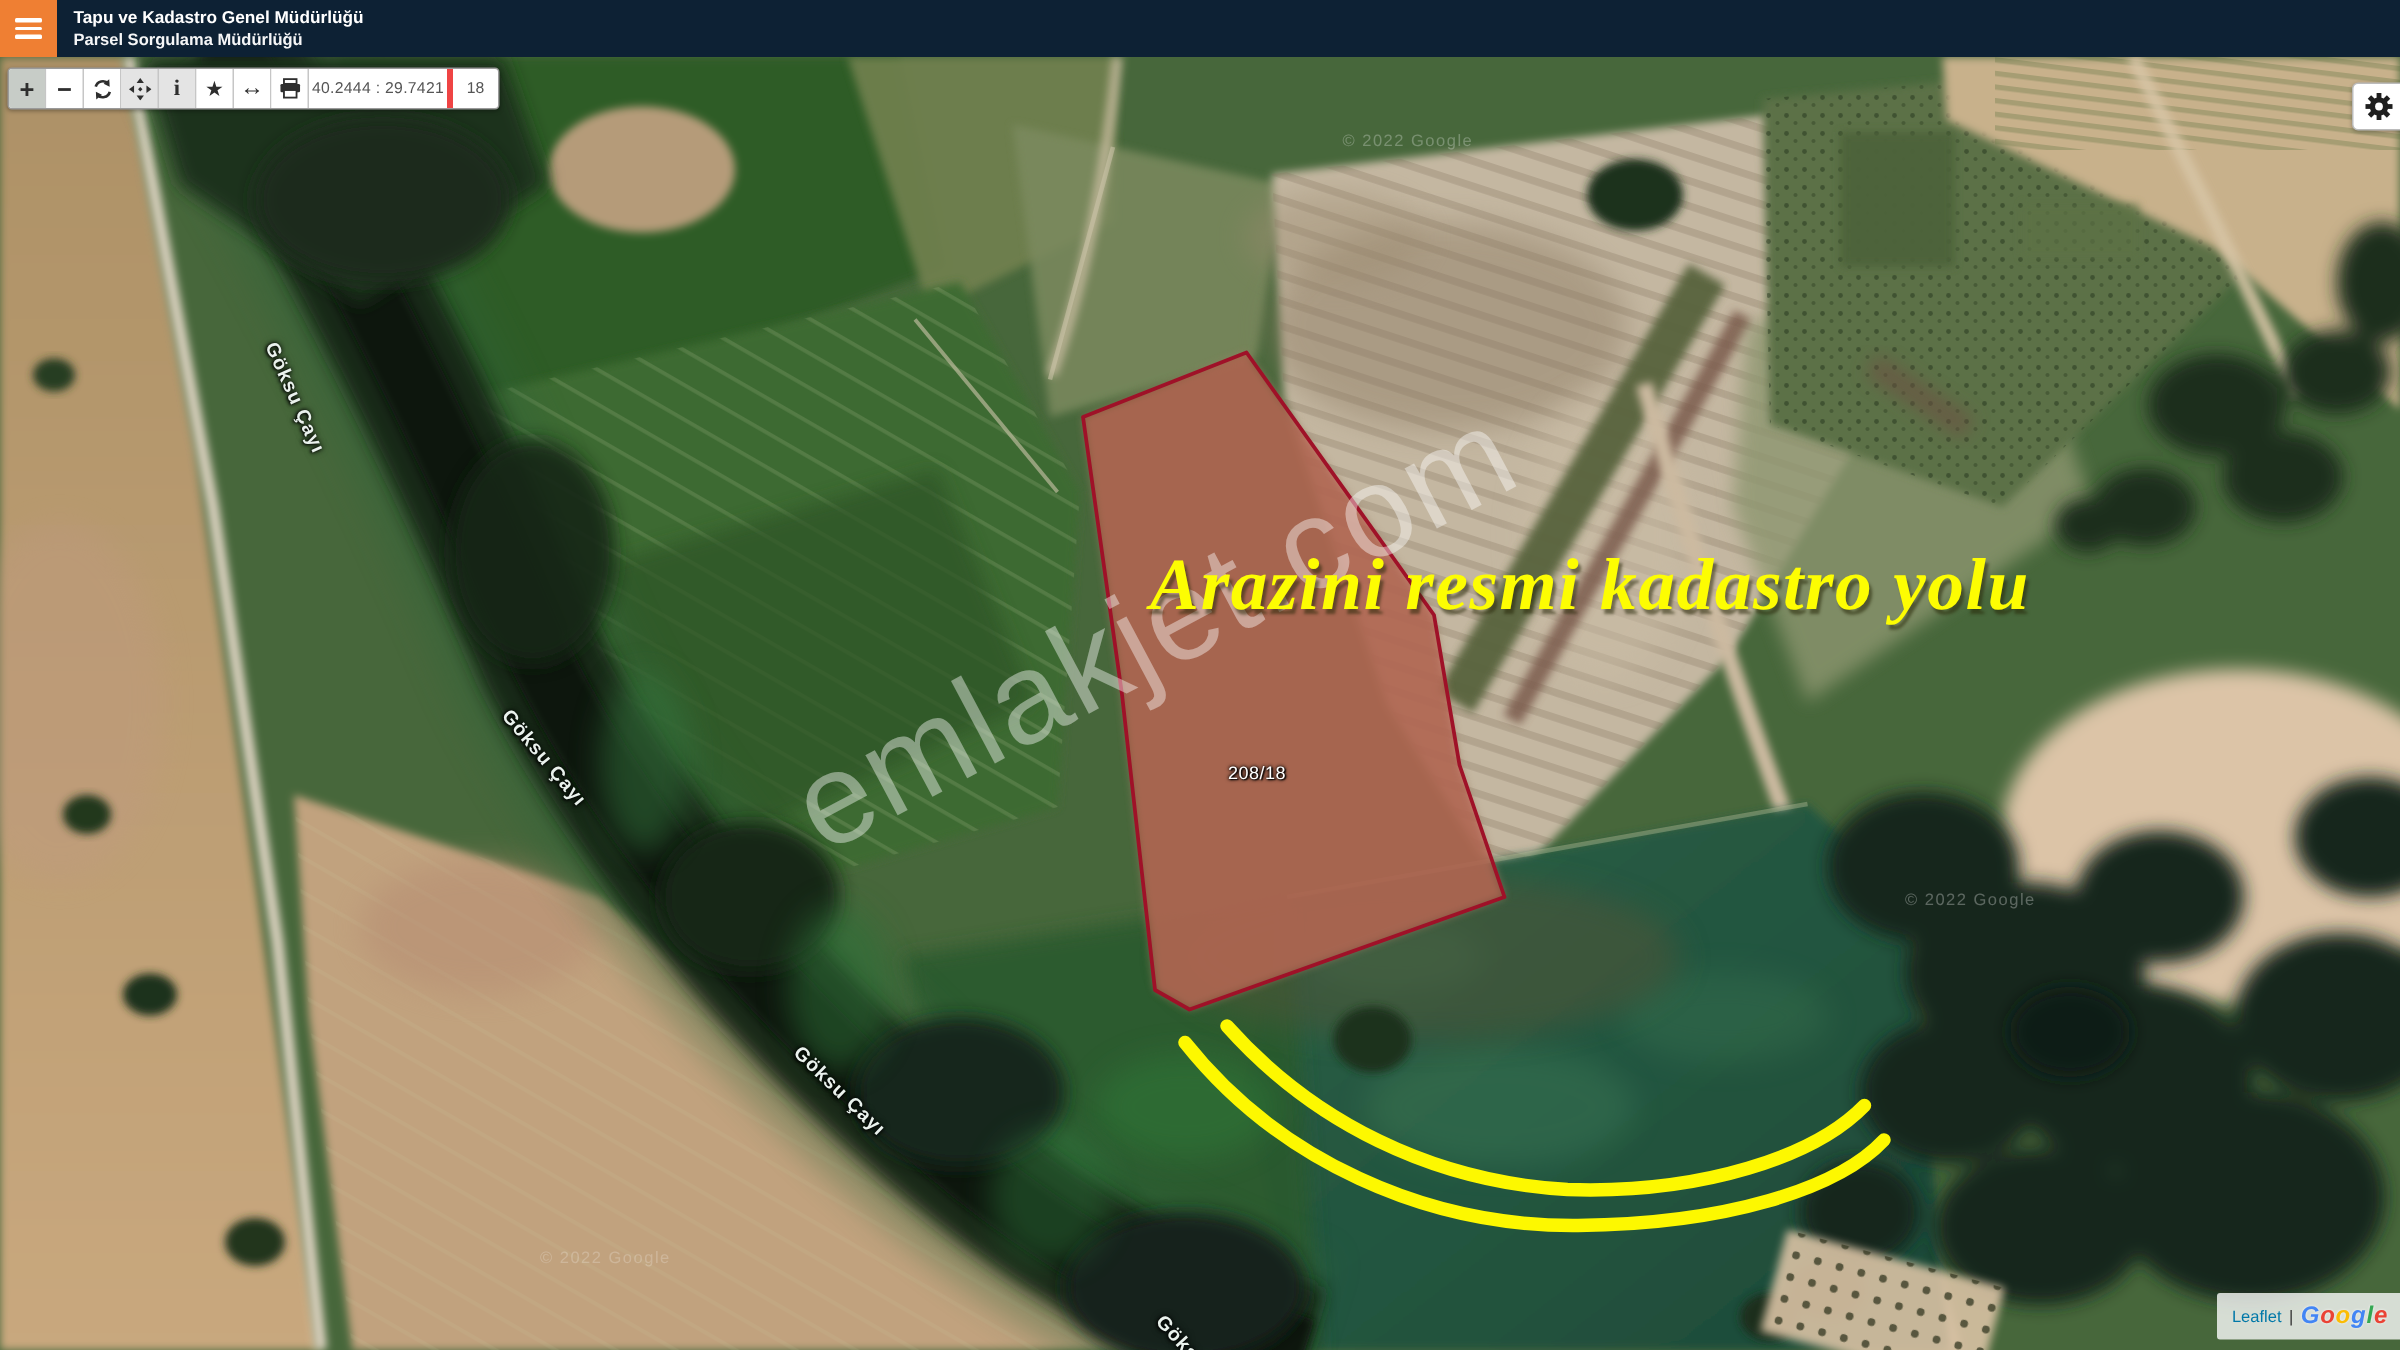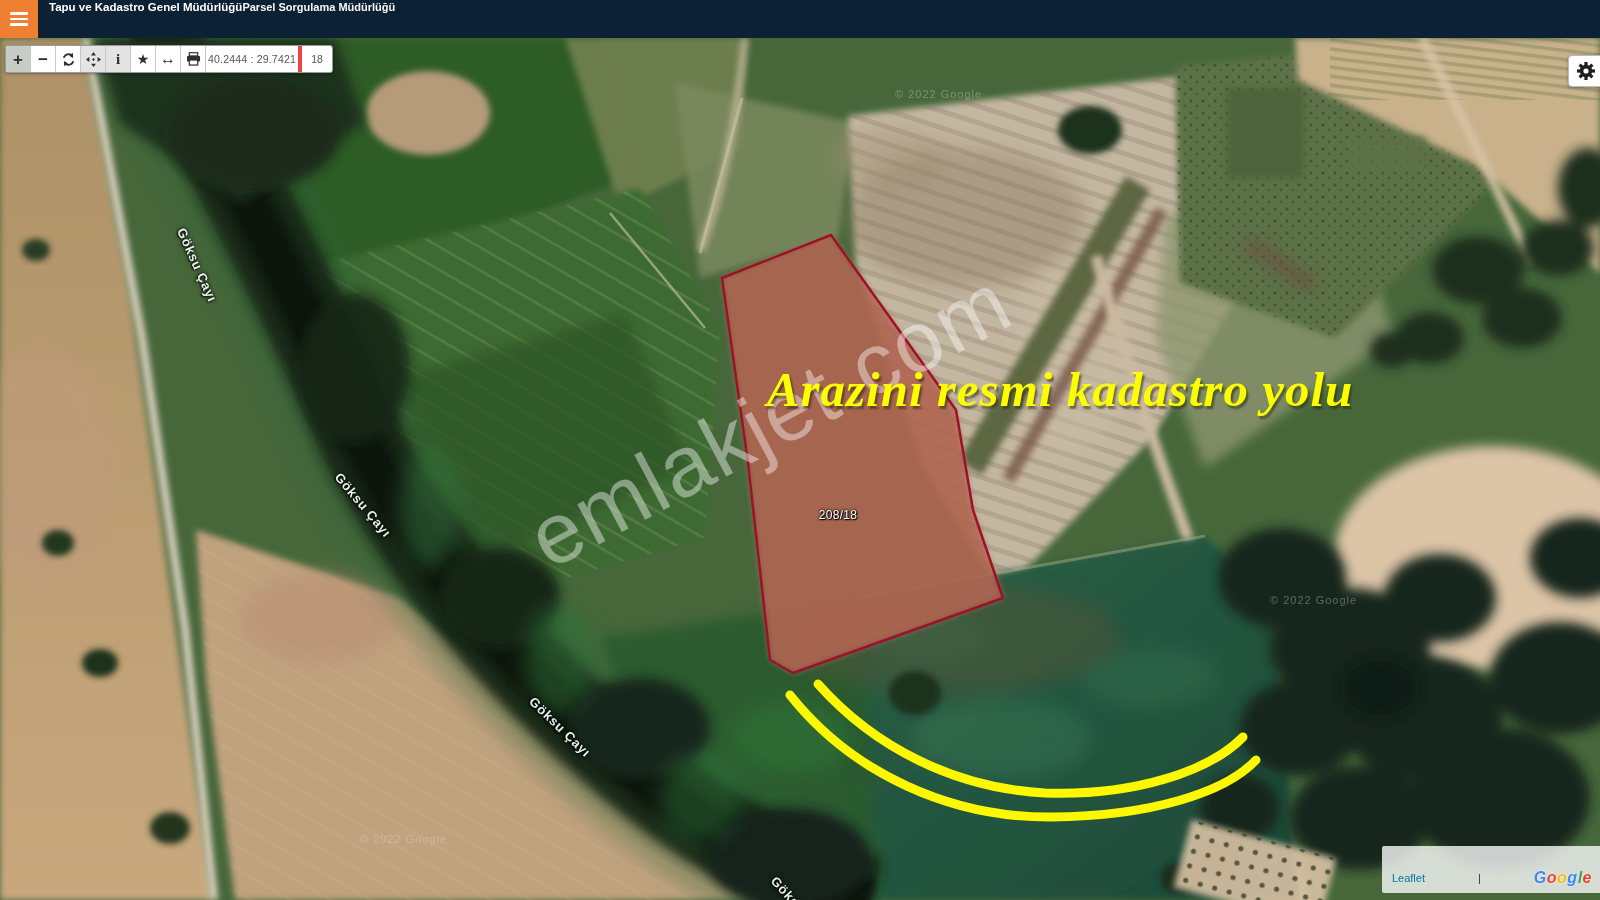--- a/index.html
+++ b/index.html
@@ -5,21 +5,21 @@
   html,body{margin:0;padding:0;width:1600px;height:900px;overflow:hidden;
     font-family:"Liberation Sans",sans-serif;background:#0d2134;}
   .app{position:relative;width:1600px;height:900px;}
 
   
   .header{position:absolute;top:0;left:0;width:1600px;height:38px;background:#0d2134;
     display:flex;align-items:stretch;z-index:30;}
   .menu-btn{width:38px;height:38px;background:#ef7f33;border:0;cursor:pointer;
     display:flex;flex-direction:column;align-items:center;justify-content:center;gap:3px;}
   .menu-btn span{display:block;width:18px;height:2.5px;background:#fff;border-radius:1px;}
-  .titles{margin-left:11px;display:flex;flex-direction:row;justify-content:center;color:#fff;}
+  .titles{margin-left:11px;display:flex;flex-direction:column;justify-content:center;color:#fff;}
   .t1{font-size:11.5px;font-weight:bold;line-height:15px;}
   .t2{font-size:11px;font-weight:bold;line-height:14px;opacity:.96;}
 
   
   .map{position:absolute;top:38px;left:0;width:1600px;height:862px;overflow:hidden;background:#47673b;}
   .map>svg.terrain,.map>svg.anno{position:absolute;top:0;left:0;width:1600px;height:862px;}
   .anno{z-index:2;}
 
   
   .river-label{position:absolute;z-index:3;color:#eaf2ed;font-size:13px;font-weight:bold;
@@ -55,22 +55,22 @@
   .tb-zoom{width:30px;display:flex;align-items:center;justify-content:center;
     font-size:10.5px;color:#555;border-radius:0 2px 2px 0;}
 
   
   .gear-btn{position:absolute;z-index:10;top:17px;left:1568px;width:44px;height:32px;
     background:#fff;border:1px solid #bbb;border-radius:4px;display:flex;align-items:center;
     justify-content:flex-start;padding-left:7px;cursor:pointer;box-shadow:0 1px 3px rgba(0,0,0,.3);}
 
   
   .attrib{position:absolute;z-index:10;right:0;bottom:7px;height:31px;
-    background:rgba(255,255,255,.78);display:flex;align-items:center;padding:16px 8px 0 10px;
-    border-radius:2px 0 0 2px;gap:48px;}
+    background:rgba(255,255,255,.78);display:flex;align-items:center;padding:0 8px 0 10px;
+    border-radius:2px 0 0 2px;}
   .leaflet-link{color:#0078a8;font-size:11px;text-decoration:none;cursor:pointer;}
   .attrib .sep{color:#333;font-size:11px;margin:0 5px;}
   .google-logo{font-size:16px;font-weight:bold;letter-spacing:.5px;cursor:pointer;
     text-shadow:0 0 2px rgba(255,255,255,.8);font-style:italic;}
 </style>
 </head>
 <body>
 
 <div class="app">
 

